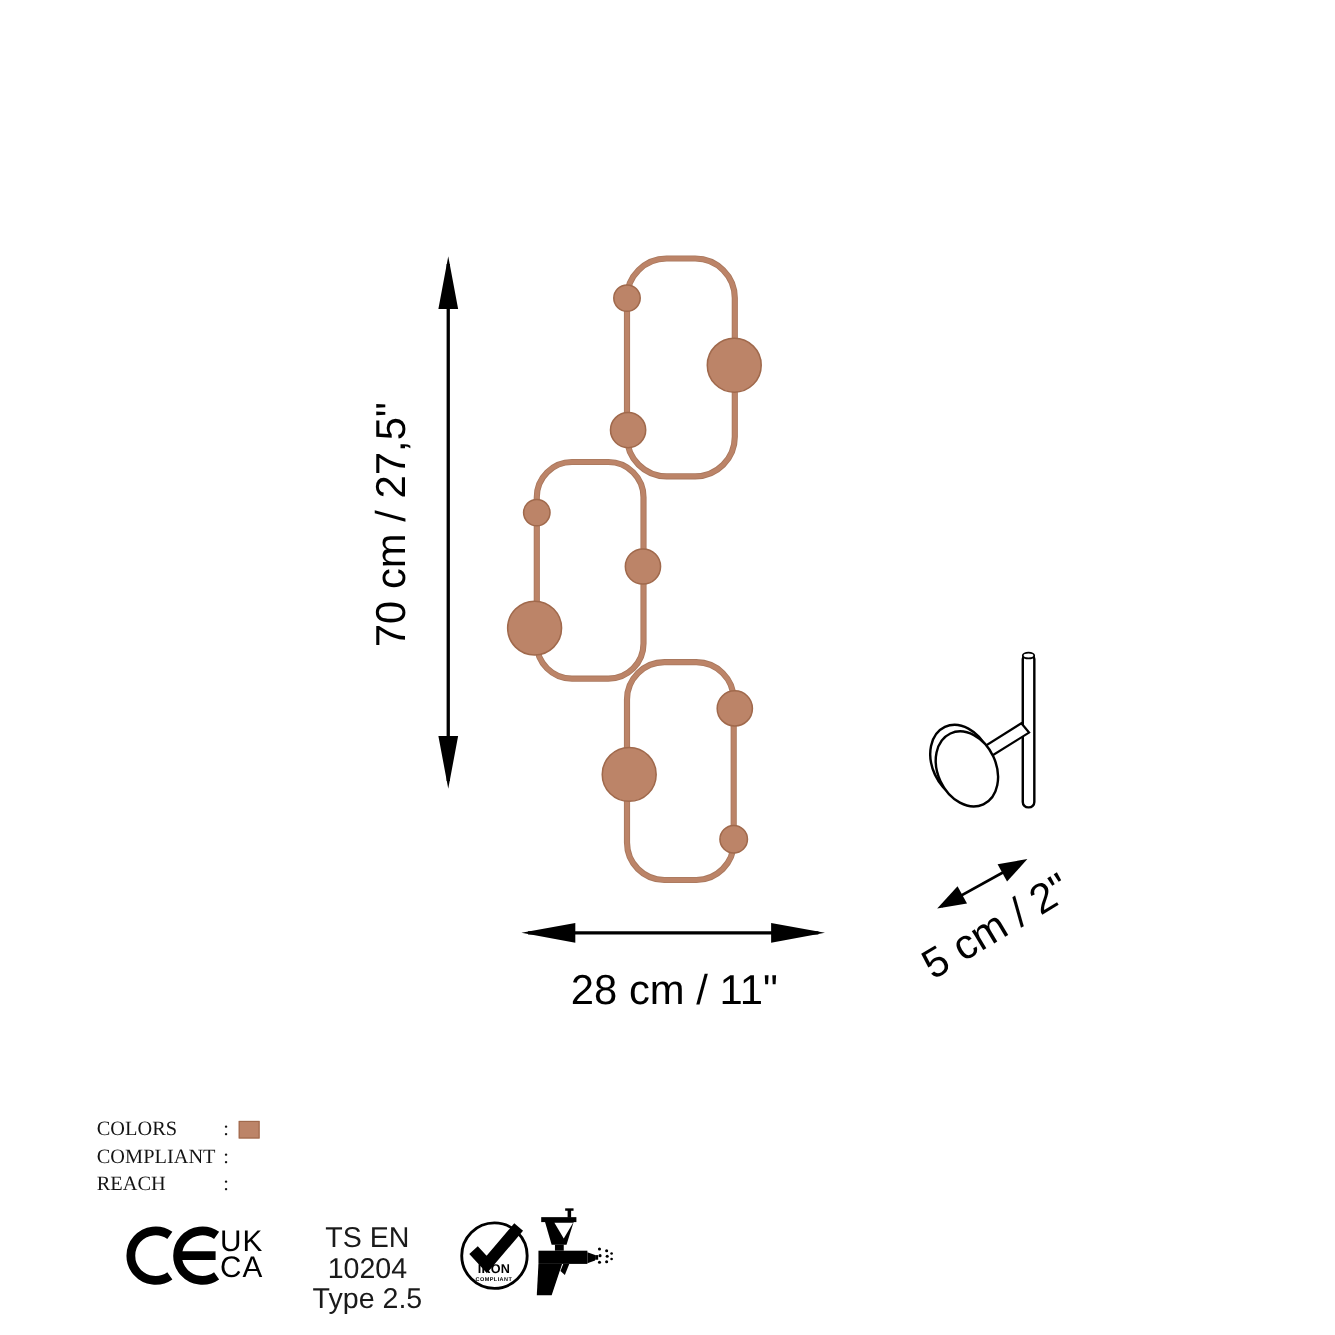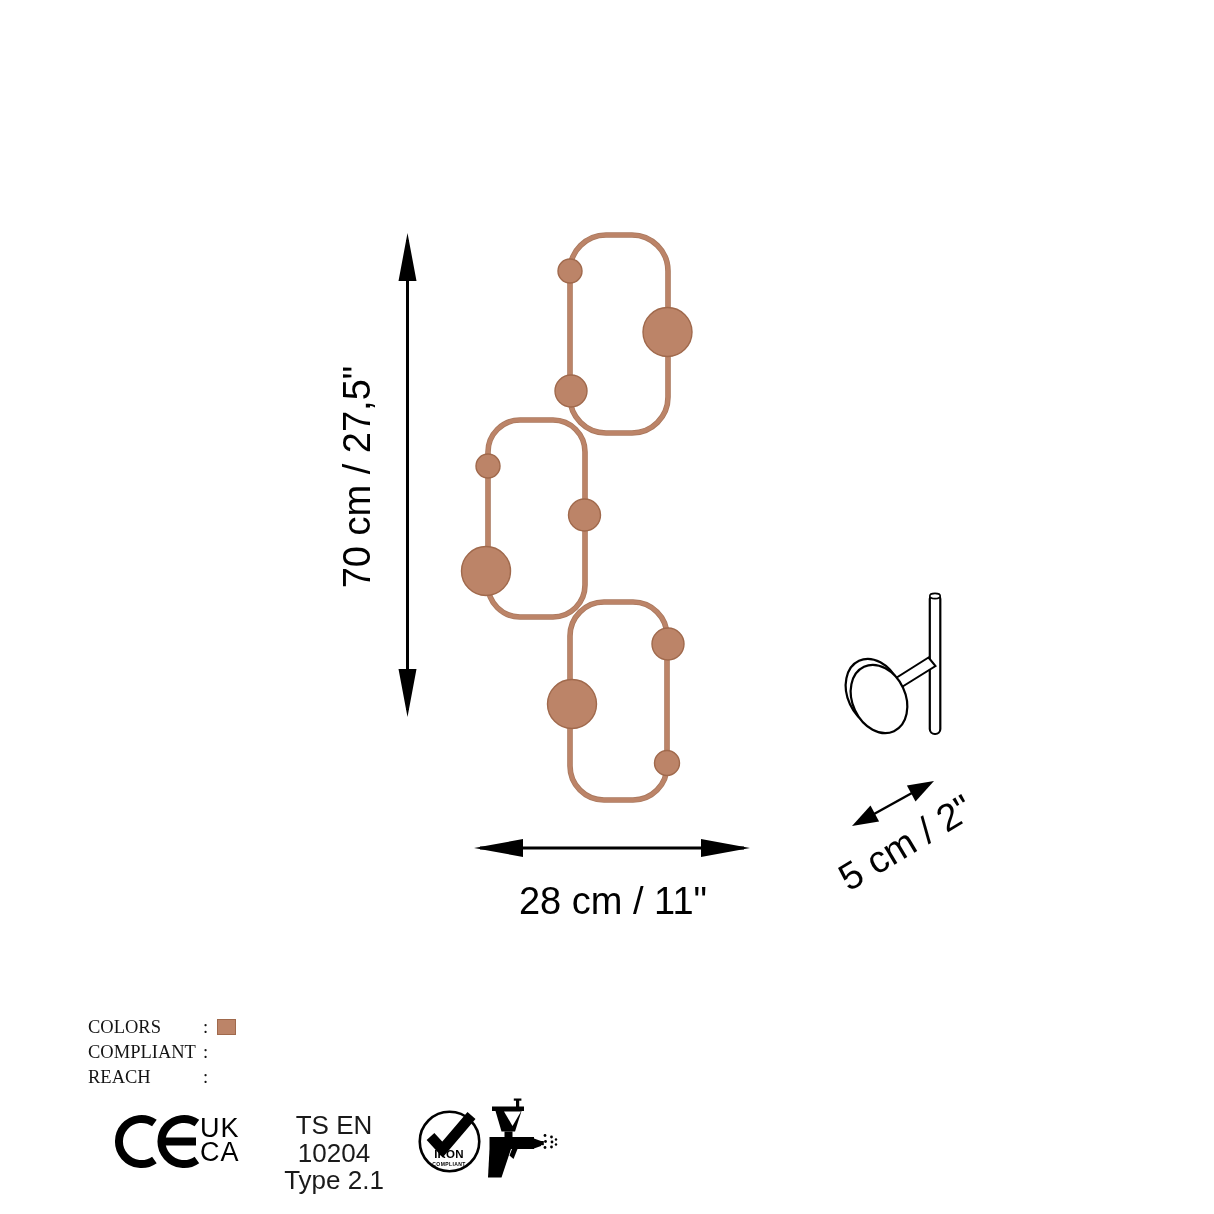--- a/index.html
+++ b/index.html
@@ -164,19 +164,19 @@
     </div>
   </div>
 
   <div id="ukca">
     <div>UK</div>
     <div>CA</div>
   </div>
 
   <div id="standard">
     <div>TS EN 10204</div>
-    <div>Type 2.1</div>
+    <div>Type 2.5</div>
   </div>
 
   <div id="reach-label" class="abs">IRON</div>
   <div id="reach-sub" class="abs">COMPLIANT</div>
 
 </div>
 
 </body></html>

